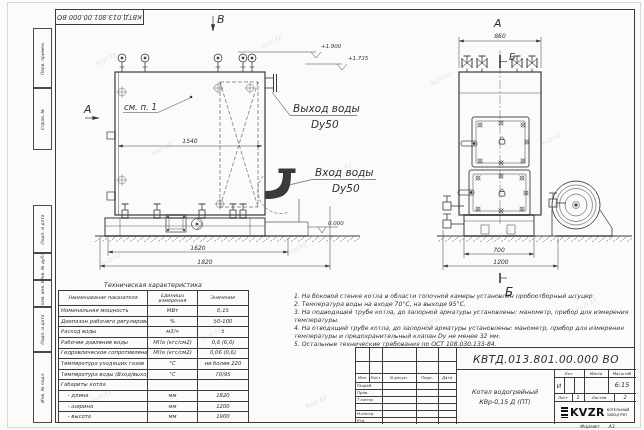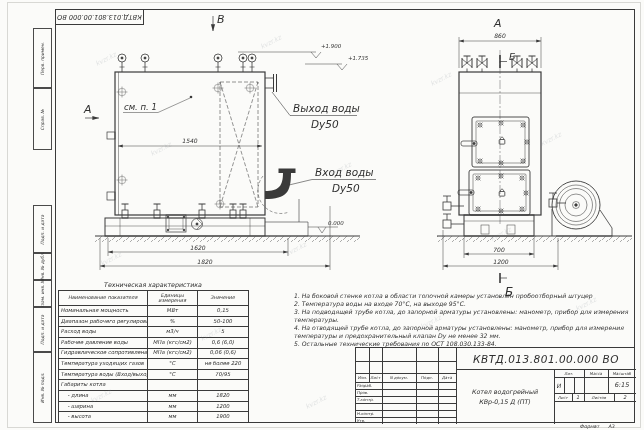--- a/index.html
+++ b/index.html
@@ -434,20 +434,28 @@
     <div class="ln" style="left:258px;top:45px;width:0.7px;height:8px;"></div>
     <div class="cell ctr" style="left:198px;top:21px;width:30px;height:8px;">Лит.</div>
     <div class="cell ctr" style="left:228px;top:21px;width:24px;height:8px;">Масса</div>
     <div class="cell ctr" style="left:252px;top:21px;width:28px;height:8px;">Масштаб</div>
     <div class="cell ctr" style="left:198px;top:29px;width:10px;height:16px;font-size:6px;">И</div>
     <div class="cell ctr" style="left:252px;top:29px;width:28px;height:16px;font-size:6.5px;">6:15</div>
     <div class="cell ctr" style="left:198px;top:45px;width:18px;height:8px;">Лист</div>
     <div class="cell ctr" style="left:216px;top:45px;width:12px;height:8px;font-size:5px;">1</div>
     <div class="cell ctr" style="left:228px;top:45px;width:30px;height:8px;">Листов</div>
     <div class="cell ctr" style="left:258px;top:45px;width:22px;height:8px;font-size:5px;">2</div>
+    <div class="logo">
+      <span class="bars"></span>
+      <span class="kv">KVZR</span>
+      <span class="sub">
+        <span style="display:block">КОТЕЛЬНЫЙ</span>
+        <span style="display:block">ЗАВОД РЭП</span>
+      </span>
+    </div>
   </div>
 
   <div class="fmt">
     <span>Формат</span>
     <span>А3</span>
   </div>
 
   <span class="wm" style="left:95px;top:55px;">kvzr.kz</span>
   <span class="wm" style="left:260px;top:38px;">kvzr.kz</span>
   <span class="wm" style="left:430px;top:75px;">kvzr.kz</span>

